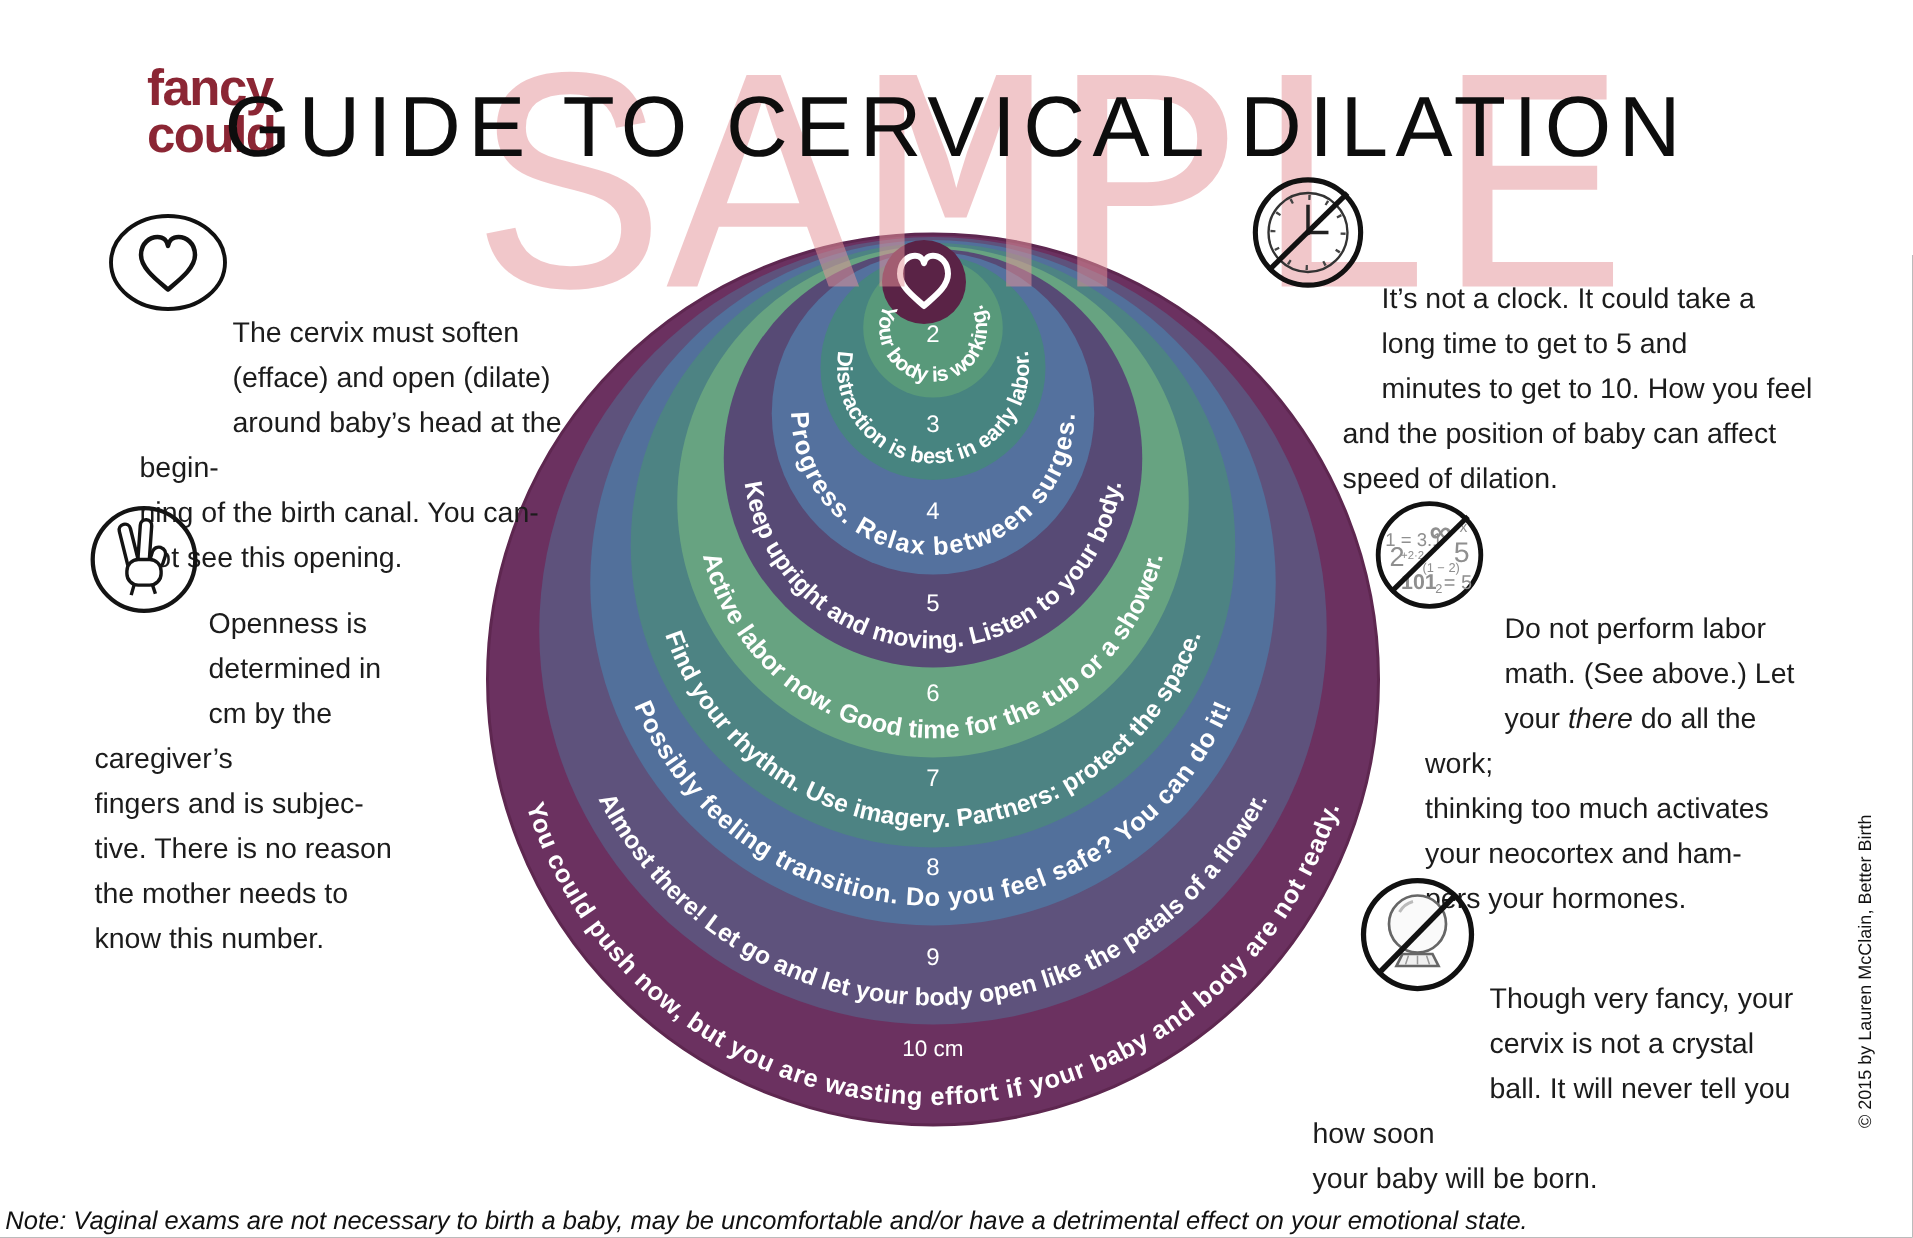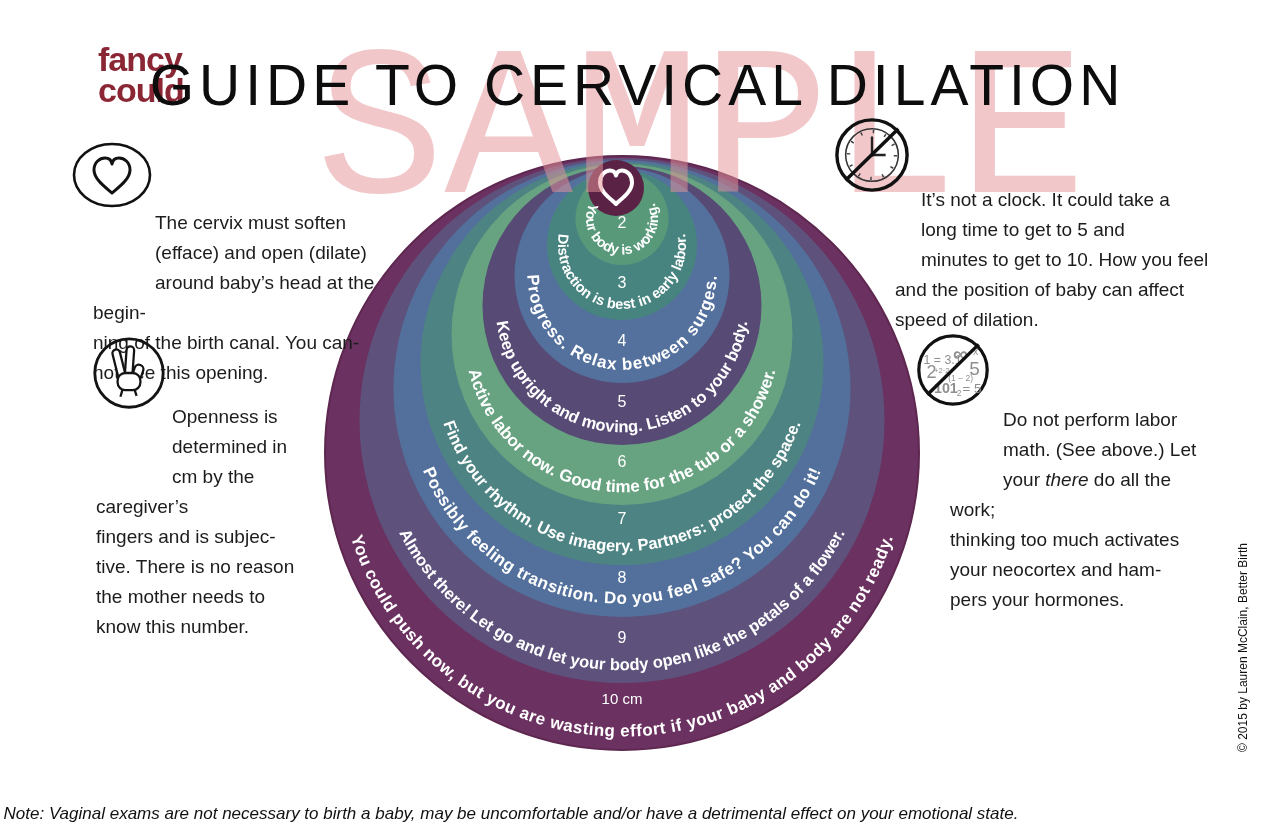--- a/index.html
+++ b/index.html
@@ -95,21 +95,21 @@
       <ellipse cx="42" cy="34" rx="38" ry="31" fill="none" stroke="#111" stroke-width="2.6"></ellipse>
       <path d="M42,52 C35,46 24,38 24,29 C24,21 30,17 35,17 C39,17 41.5,19.5 42,23 C42.5,19.5 45,17 49,17 C54,17 60,21 60,29 C60,38 49,46 42,52 Z" fill="none" stroke="#111" stroke-width="3" stroke-linejoin="round"></path>
     </svg>
     <span class="spacer" style="width:62px"></span><span>The cervix must soften
 (efface) and open (dilate)
 around baby’s head at the begin-
 ning of the birth canal. You can-
 not see this opening.</span>
   </div>
 
-  <div class="layer note" style="left:96px;top:342px;width:225px">
+  <div class="layer note" style="left:63px;top:342px;width:225px">
     <svg class="icon" style="left:-5px;top:-7px" width="76" height="76" viewBox="0 0 80 80">
       <circle cx="40" cy="40" r="36" fill="none" stroke="#141414" stroke-width="3"></circle>
       <rect x="36.5" y="12" width="8" height="34" rx="4" fill="#fff" stroke="#141414" stroke-width="2.4" transform="rotate(4 40 29)"></rect>
       <rect x="25.5" y="15" width="8" height="32" rx="4" fill="#fff" stroke="#141414" stroke-width="2.4" transform="rotate(-14 29 31)"></rect>
       <rect x="45" y="31" width="9.5" height="15" rx="4.7" fill="#fff" stroke="#141414" stroke-width="2.4" transform="rotate(18 49 38)"></rect>
       <rect x="28" y="40" width="24" height="18" rx="8" fill="#fff" stroke="#141414" stroke-width="2.4"></rect>
       <path d="M33,58 L31,65 M46,58 L48,64" fill="none" stroke="#141414" stroke-width="2.4"></path>
     </svg>
     <span class="spacer" style="width:76px"></span><span>Openness is
 determined in
@@ -155,17 +155,31 @@
       <path d="M13,66 L67,13" stroke="#111" stroke-width="3.6"></path>
     </svg>
     <span class="spacer" style="width:53px"></span><span><span>Do not perform labor
 math. (See above.) Let
 your </span><em>there</em><span> do all the work;
 thinking too much activates
 your neocortex and ham-
 pers your hormones.</span></span>
   </div>
 
+  <div class="layer note" style="left:875px;top:592px;width:340px">
+    <svg class="icon" style="left:30px;top:-9px" width="80" height="80" viewBox="0 0 80 80">
+      <circle cx="40" cy="40" r="36" fill="none" stroke="#111" stroke-width="3.5"></circle>
+      <circle cx="40" cy="33" r="19" fill="#fafafa" stroke="#666" stroke-width="1.8"></circle>
+      <path d="M28,25 a15,15 0 0 1 9,-7" fill="none" stroke="#bbb" stroke-width="2"></path>
+      <path d="M30,53 L50,53 L54,61 L26,61 Z" fill="#f0f0f0" stroke="#666" stroke-width="1.8"></path>
+      <path d="M34,54 l-2,6 M40,54 l0,6 M46,54 l2,6" stroke="#999" stroke-width="1"></path>
+      <path d="M14,66 L66,13" stroke="#111" stroke-width="3.6"></path>
+    </svg>
+    <span class="spacer" style="width:118px"></span><span>Though very fancy, your
+cervix is not a crystal
+ball. It will never tell you how soon
+your baby will be born.</span>
+  </div>
 
   <div class="layer footer-note">Note: Vaginal exams are not necessary to birth a baby, may be uncomfortable and/or have a detrimental effect on your emotional state.</div>
   <div class="layer copyright">© 2015 by Lauren McClain, Better Birth</div>
 
 </div>
 
 </body></html>

